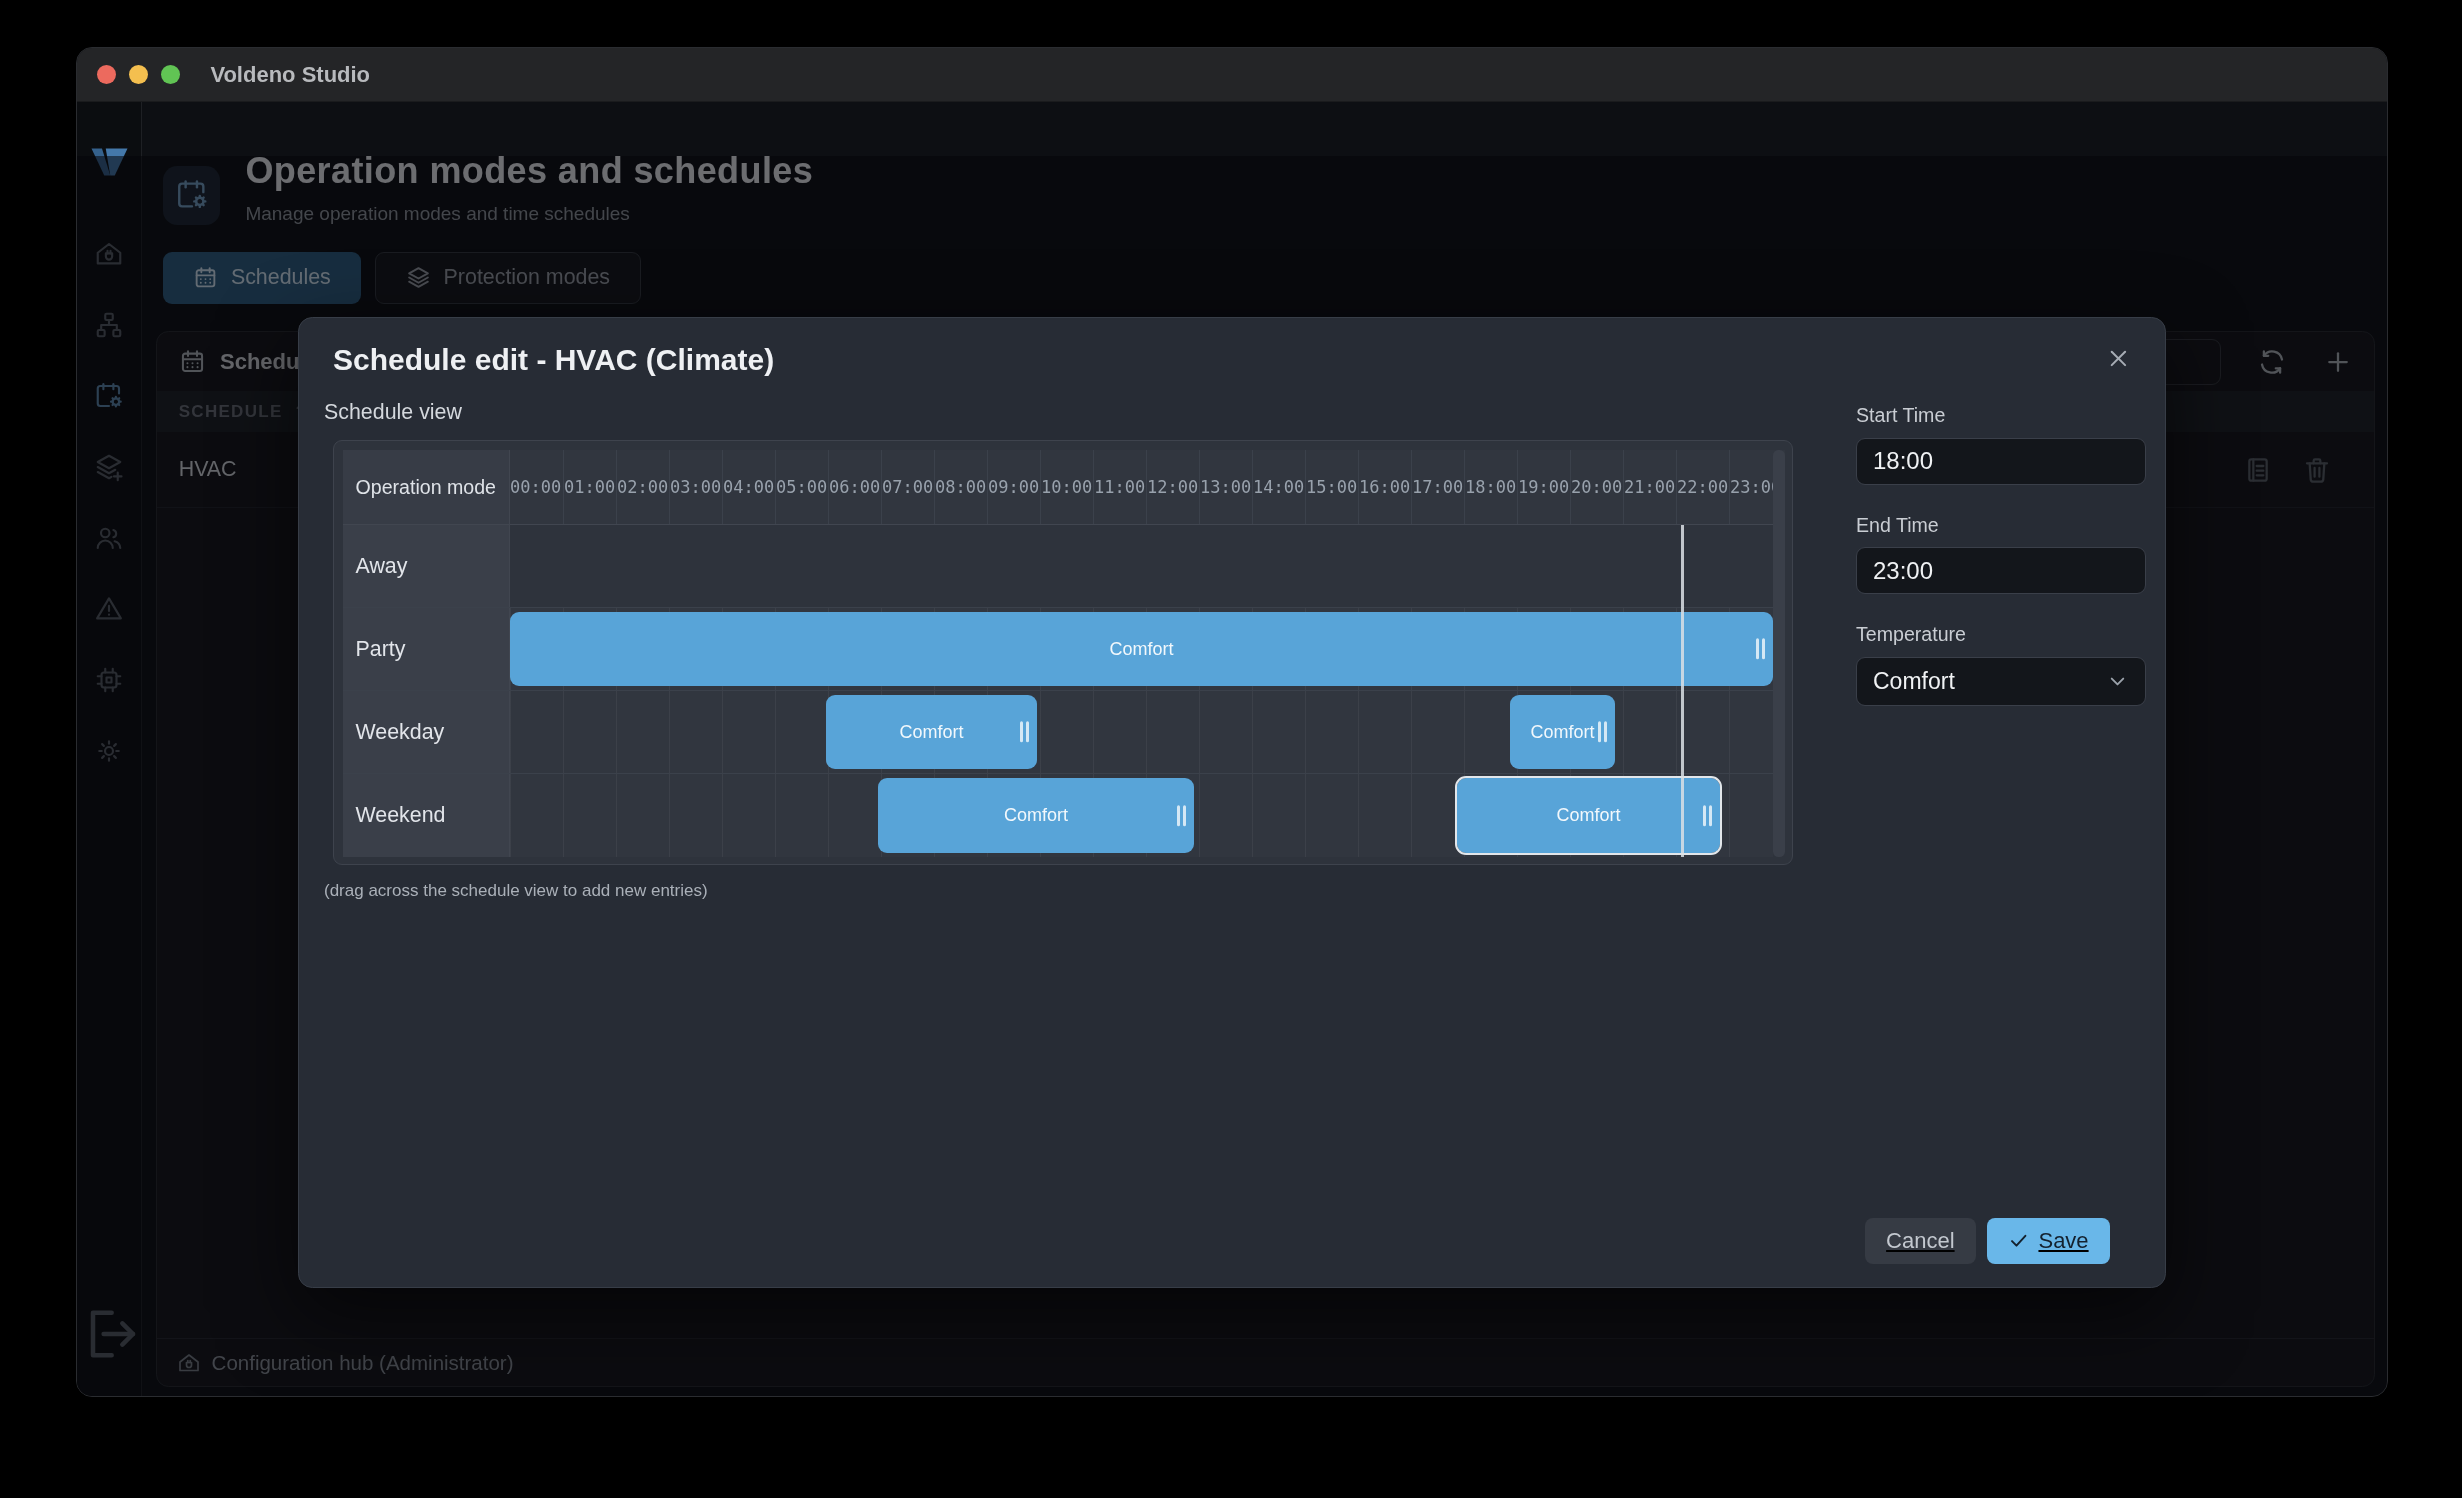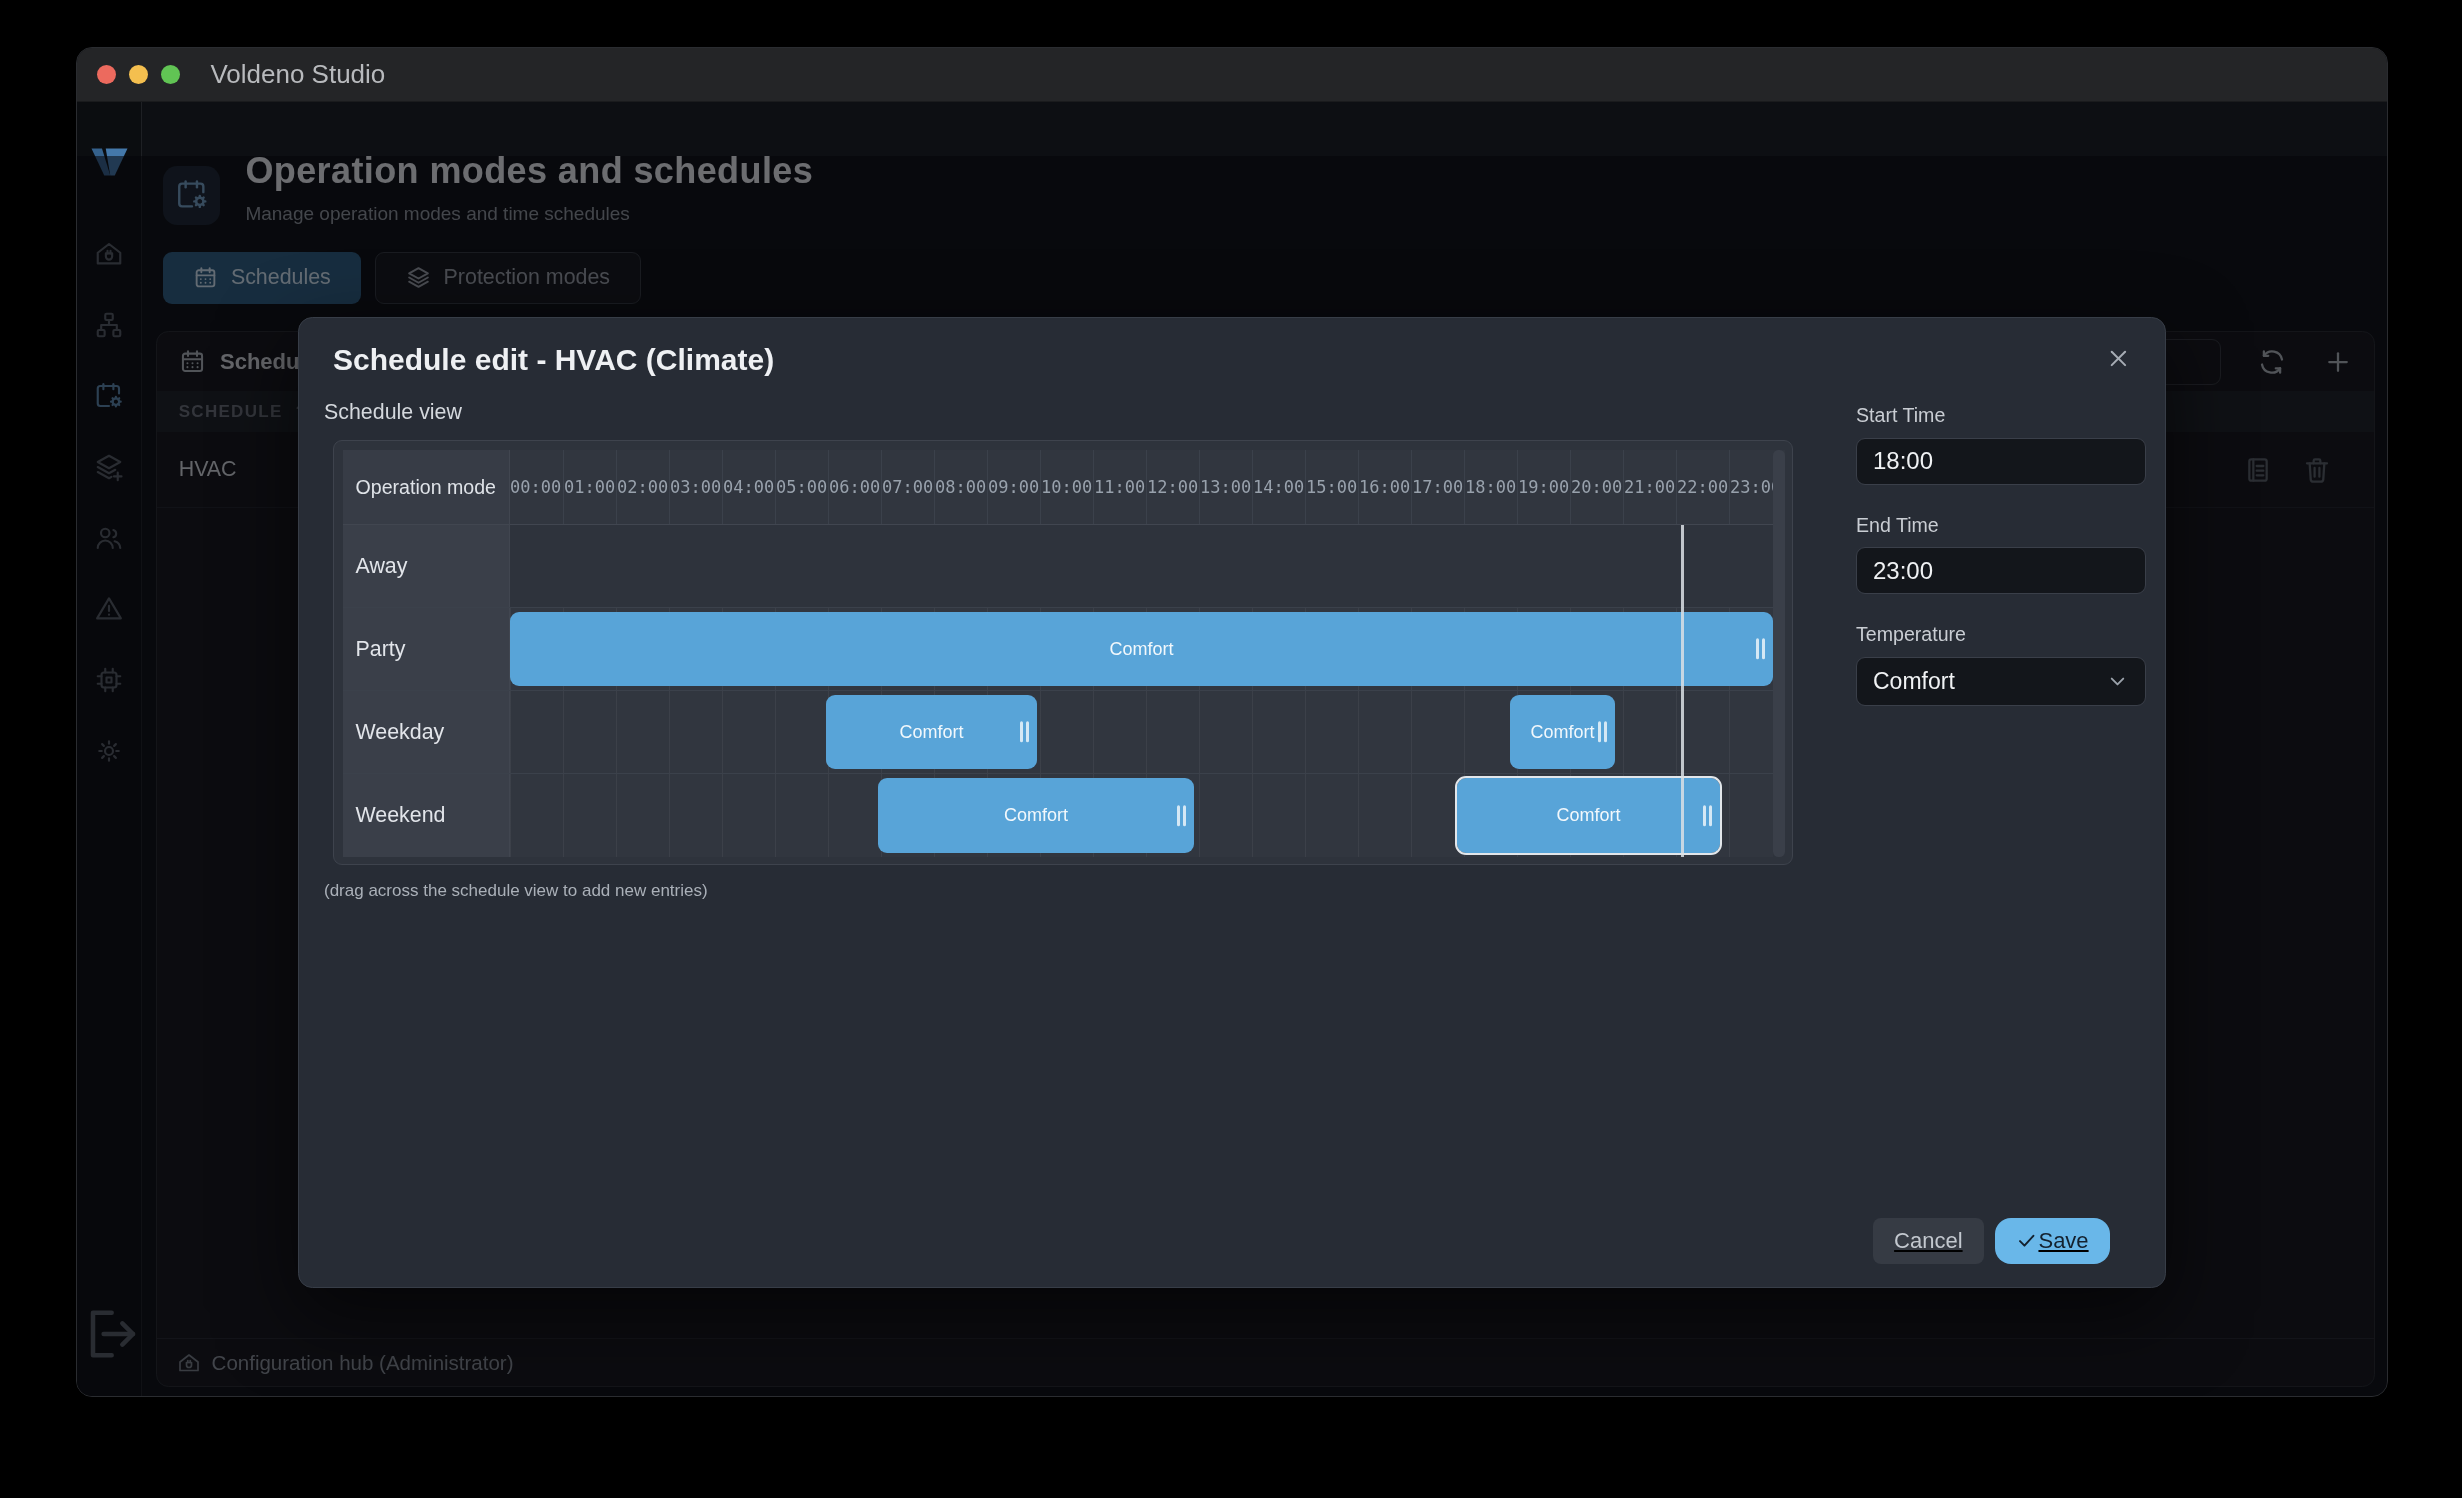--- a/index.html
+++ b/index.html
@@ -9,21 +9,21 @@
 
   
   .window { position:absolute; left:76px; top:47px; width:2312px; height:1350px;
             background:#0d0f13; border-radius:16px; overflow:hidden;
             border:0.9px solid #2a2c30; }
   .titlebar { position:absolute; top:0; left:0; right:0; height:54px; background:#242527;
               display:flex; align-items:center; border-bottom:0.9px solid #1a1b1d; z-index:20; }
   .light { width:19.6px; height:19.6px; border-radius:50%; margin-left:12.5px; display:inline-block; }
   .light:first-child { margin-left:19.6px; }
   .light.red { background:#ec6a5e; } .light.yellow { background:#f4bf4f; } .light.green { background:#61c454; }
-  .win-title { color:#b8babd; font-size:26px; font-weight:normal; margin-left:30px; }
+  .win-title { color:#b8babd; font-size:22px; font-weight:bold; margin-left:30px; }
 
   .app-body { position:absolute; top:54px; left:0; right:0; bottom:0; }
 
   
   .sidebar { position:absolute; left:0; top:0; bottom:0; width:65px; background:#0b0d10;
              border-right:0.9px solid #1e2024; display:flex; flex-direction:column; align-items:center; }
   .logo { margin-top:43px; }
   .side-icons { margin-top:57px; display:flex; flex-direction:column; gap:41px; align-items:center; }
   .side-icon { width:30px; height:30px; color:#565c64; cursor:pointer; }
   .side-icon.active { color:#5c88ad; }
@@ -112,21 +112,21 @@
   .field-gap { height:29px; }
   .select { width:290px; height:49px; background:#13161b; border:0.9px solid #3a3f49; border-radius:9px;
             color:#f0f2f4; font-size:23px; padding:0 16px; display:flex; align-items:center; cursor:pointer; }
   .select .chev { margin-left:auto; width:23px; height:23px; color:#9aa1aa; }
 
   .modal-footer { position:absolute; right:55px; bottom:23px; display:flex; gap:10.7px;text-decoration:underline; }
   .btn { height:46px; border:none; border-radius:8px; font-size:22px; cursor:pointer;
          display:flex; align-items:center; justify-content:center; padding:0 21.4px;
          font-family:"Liberation Sans", sans-serif; }
   .btn.cancel { background:#363b44; color:#c3c8cf; }
-  .btn.save { background:#69b7e9; color:#14212e; gap:1px;border-radius:16px; }
+  .btn.save { background:#69b7e9; color:#14212e; gap:9px; }
   .btn.save svg { width:21.4px; height:21.4px; }
 </style>
 </head>
 <body>
 
 <div class="screen">
   <div class="window">
 
     <div class="titlebar">
       <span class="light red"></span>

